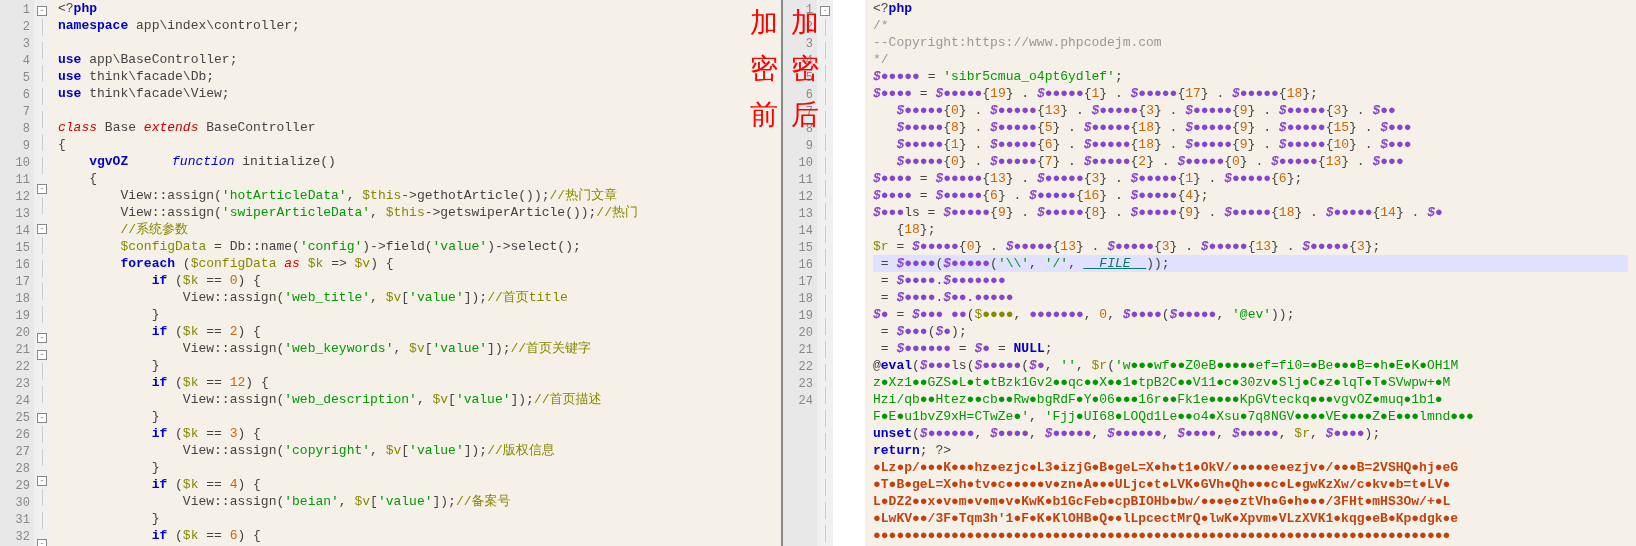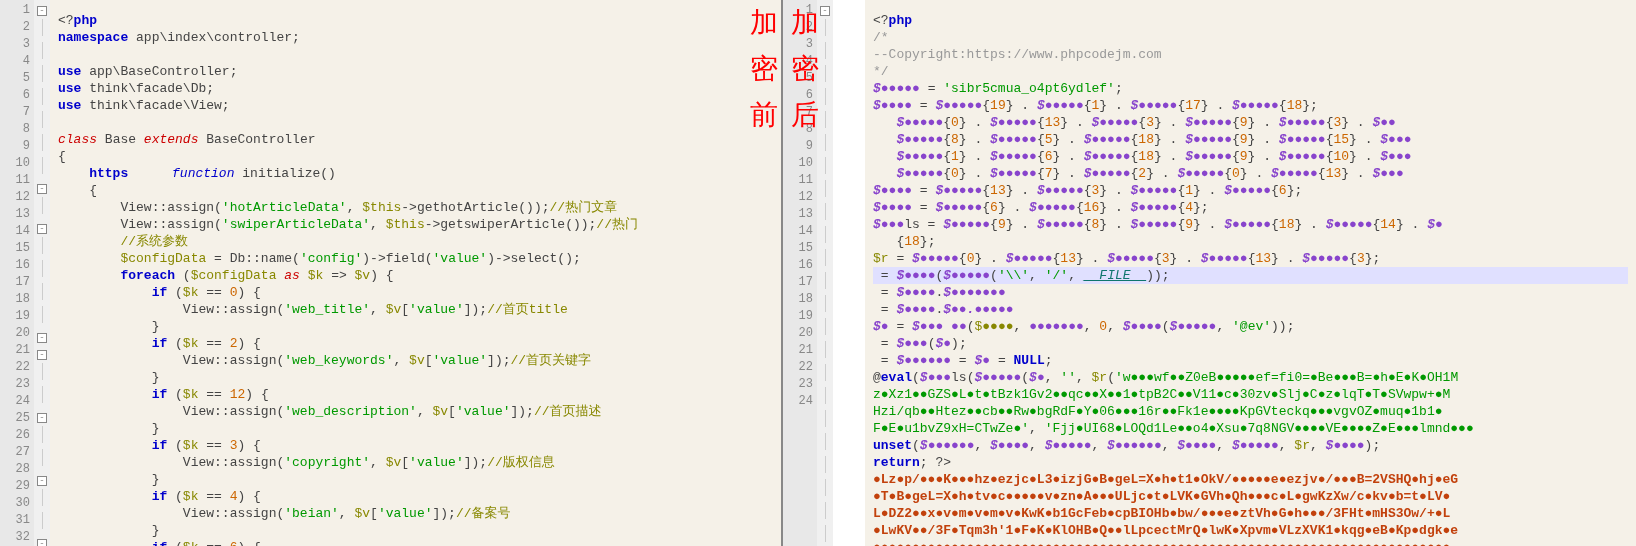--- a/index.html
+++ b/index.html
@@ -69,21 +69,21 @@
       display: inline-block;
       width: 1px;
       height: 17px;
       background: #ccc;
       margin: 0 auto;
     }
     
     .code-area {
       flex: 1;
       background: #f5f1e8;
-      padding: 12px 8px;
+      padding: 0 8px;
       line-height: 17px;
       white-space: nowrap;
       overflow: hidden;
     }
     
     .code-line {
       height: 17px;
       white-space: pre;
     }
     
@@ -200,21 +200,21 @@
   <div class="code-area" id="code-left">
       <div class="code-line"><span class="op">&lt;?</span><span class="kw">php</span></div>
       <div class="code-line"><span class="kw">namespace</span> <span class="normal">app\index\controller;</span></div>
       <div class="code-line"></div>
       <div class="code-line"><span class="kw">use</span> <span class="normal">app\BaseController;</span></div>
       <div class="code-line"><span class="kw">use</span> <span class="normal">think\facade\Db;</span></div>
       <div class="code-line"><span class="kw">use</span> <span class="normal">think\facade\View;</span></div>
       <div class="code-line"></div>
       <div class="code-line"><span class="kw-red">class</span> <span class="normal">Base</span> <span class="kw-red">extends</span> <span class="normal">BaseController</span></div>
       <div class="code-line"><span class="normal">{</span></div>
-      <div class="code-line">    <span class="kw">https</span> <span class="func">function</span> <span class="normal">initialize()</span></div>
+      <div class="code-line">    <span class="kw">vgvOZ</span> <span class="func">function</span> <span class="normal">initialize()</span></div>
       <div class="code-line">    <span class="normal">{</span></div>
       <div class="code-line">        <span class="normal">View::assign(</span><span class="str">'hotArticleData'</span><span class="normal">, </span><span class="var">$this</span><span class="normal">-&gt;gethotArticle());</span><span class="comment">//热门文章</span></div>
       <div class="code-line">        <span class="normal">View::assign(</span><span class="str">'swiperArticleData'</span><span class="normal">, </span><span class="var">$this</span><span class="normal">-&gt;getswiperArticle());</span><span class="comment">//热门</span></div>
       <div class="code-line">        <span class="comment">//系统参数</span></div>
       <div class="code-line">        <span class="var">$configData</span> <span class="normal">= Db::name(</span><span class="str">'config'</span><span class="normal">)-&gt;field(</span><span class="str">'value'</span><span class="normal">)-&gt;select();</span></div>
       <div class="code-line">        <span class="kw">foreach</span> <span class="normal">(</span><span class="var">$configData</span> <span class="kw-red">as</span> <span class="var">$k</span> <span class="normal">=&gt;</span> <span class="var">$v</span><span class="normal">) {</span></div>
       <div class="code-line">            <span class="kw">if</span> <span class="normal">(</span><span class="var">$k</span> <span class="normal">==</span> <span class="num">0</span><span class="normal">) {</span></div>
       <div class="code-line">                <span class="normal">View::assign(</span><span class="str">'web_title'</span><span class="normal">, </span><span class="var">$v</span><span class="normal">[</span><span class="str">'value'</span><span class="normal">]);</span><span class="comment">//首页title</span></div>
       <div class="code-line">            <span class="normal">}</span></div>
       <div class="code-line">            <span class="kw">if</span> <span class="normal">(</span><span class="var">$k</span> <span class="normal">==</span> <span class="num">2</span><span class="normal">) {</span></div>

